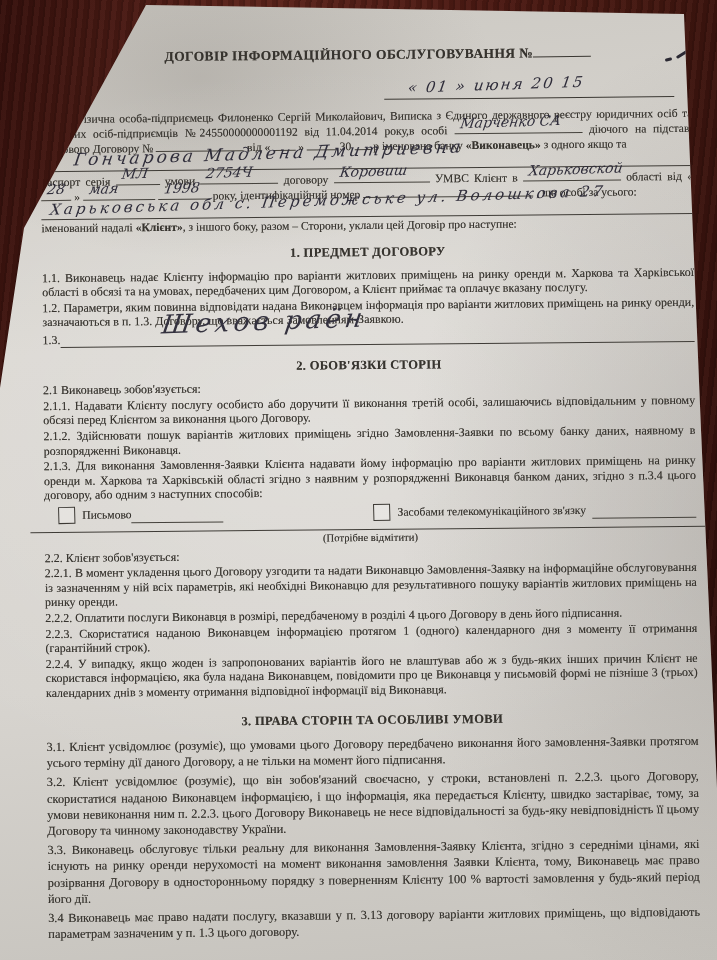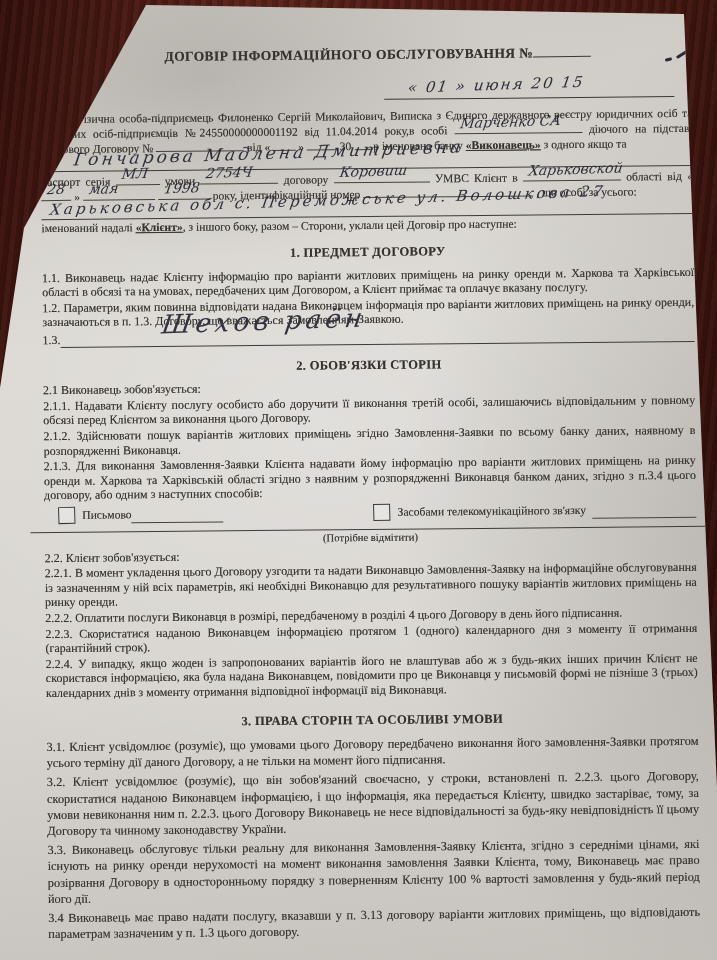--- a/index.html
+++ b/index.html
@@ -53,21 +53,21 @@
   .p13row .blank13{flex:1;border-bottom:1.4px solid #3e3b36;height:13px;position:relative;}
   .p13row .hw{position:absolute;left:120px;top:-17px;font-size:26px;letter-spacing:4px;color:#34323f;}
   .cbrow{display:flex;align-items:flex-end;margin:4px 0 0 14px;}
   .cbx{width:15px;height:15px;border:1.5px solid #3c3934;background:rgba(255,255,255,.25);margin-right:7px;transform:rotate(-1deg);flex:none;}
   .cblabel{font-size:11.6px;}
   .cbu1{display:inline-block;width:92px;border-bottom:1.2px solid #45423c;height:10px;}
   .cbu2{flex:1;border-bottom:1.2px solid #45423c;height:10px;margin-left:6px;}
   .cbgap{width:150px;flex:none;}
   .fullrule{border-bottom:1.4px solid #3e3b36;height:6px;margin:2px -10px 0 -14px;}
   .caption{ text-align:center;font-size:10.6px;margin:1px 0 2px 0;}
-  .bold{font-weight:bold;text-decoration:underline;}
+  .bold{font-weight:bold;}
 </style>
 </head>
 <body>
 
 <div id="paper">
   <div class="penmark">
       <i></i>
       <i></i>
     </div>
   <div id="content">

